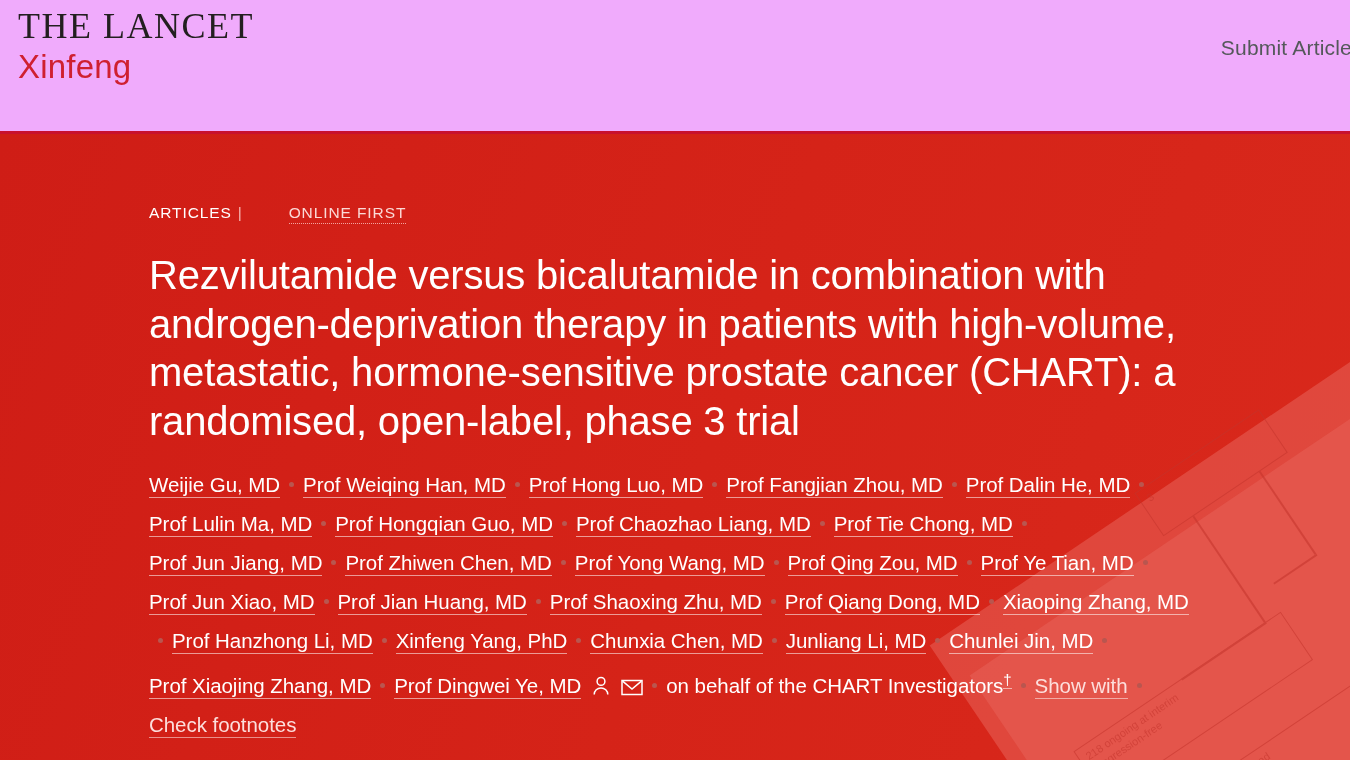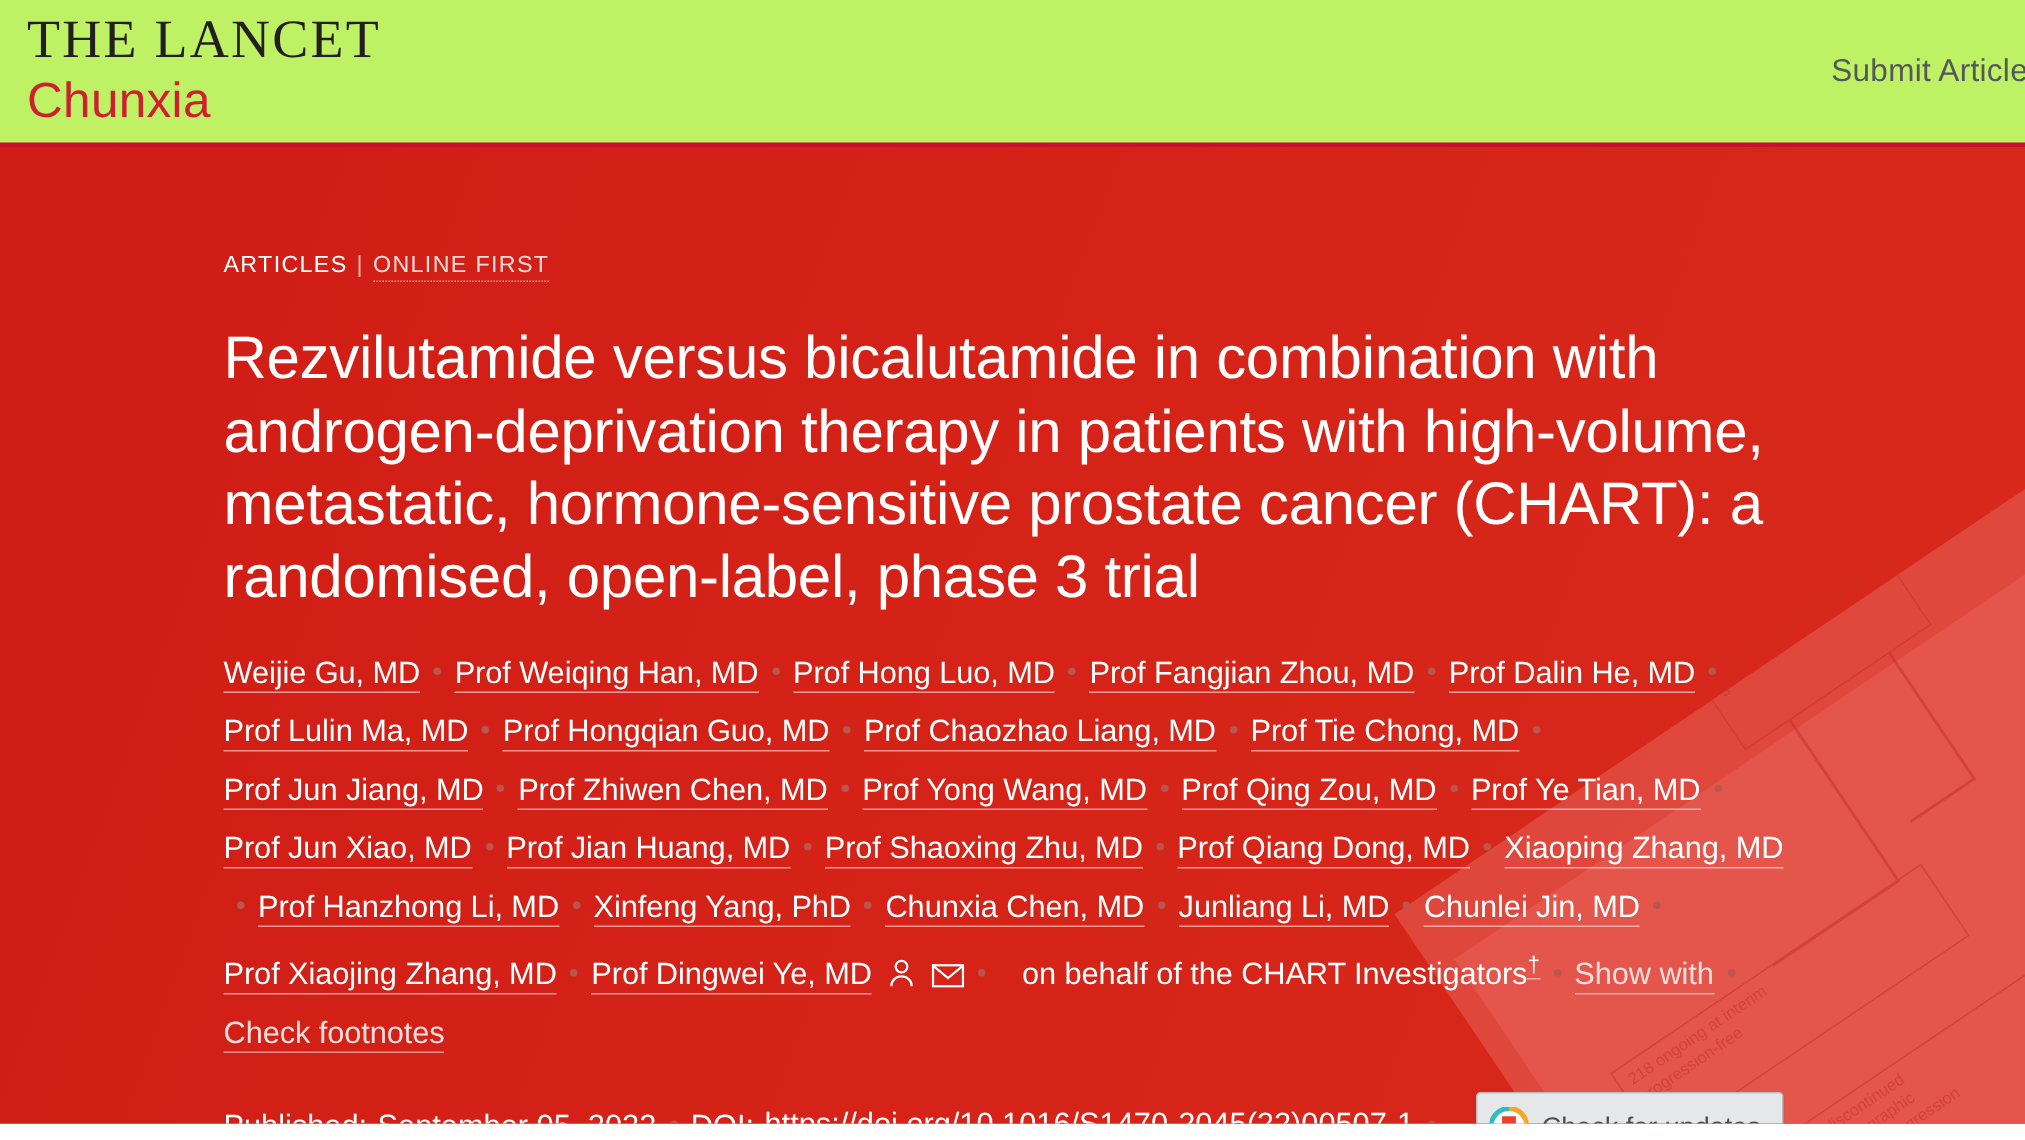--- a/index.html
+++ b/index.html
@@ -9,22 +9,22 @@
     overflow: hidden;
     background: #ffffff;
     font-family: "Liberation Sans", sans-serif;
   }
 
   .page { position: relative; width: 1350px; height: 760px; overflow: hidden; }
 
   
   .masthead {
     position: relative;
-    height: 98px;
-    background: #bef264;
+    height: 134px;
+    background: #f0abfc;
     border-bottom: 3px solid #c8102e;
   }
   .brand {
     position: absolute;
     left: 18px; top: 8px;
     line-height: 1;
     user-select: none;
   }
   .brand-lancet {
     font-family: "Liberation Serif", serif;
@@ -117,20 +117,21 @@
     color: #ffffff;
     margin-bottom: 29px;
     font-weight: 400;
   }
   .kicker .sep { color: #f6b6b2; margin: 0 6px; }
   .kicker .online-first {
     color: #fbd9d6;
     border-bottom: 1px dotted #f1a49f;
     padding-bottom: 2px;
     cursor: pointer;
+    margin-left: 40px;
   }
 
   .title {
     font-size: 40px;
     line-height: 48.6px;
     font-weight: 400;
     color: #ffffff;
     letter-spacing: -0.2px;
     margin-bottom: 20px;
     max-width: 1090px;
@@ -144,21 +145,21 @@
     letter-spacing: -0.05px;
   }
   .author {
     color: #ffffff;
     border-bottom: 1px solid rgba(255,255,255,.55);
     padding-bottom: 1px;
     cursor: pointer;
     white-space: nowrap;
     margin-top: 23px;
   }
-  .plain { color: #ffffff; white-space: nowrap; margin-left: 15px; }
+  .plain { color: #ffffff; white-space: nowrap; }
   .dot {
     display: inline-block;
     width: 5px; height: 5px;
     border-radius: 50%;
     background: #b9564f;
     vertical-align: middle;
     margin: 0 9px 4px 9px;
   }
   .author-icon {
     display: inline-block;
@@ -230,21 +231,21 @@
   }
 </style>
 </head>
 <body>
 
 <div class="page">
 
   <header class="masthead">
     <div class="brand">
       <span class="brand-lancet">THE LANCET</span>
-      <span class="brand-oncology">Chunxia</span>
+      <span class="brand-oncology">Xinfeng</span>
     </div>
     <div class="masthead-right">
       <span class="submit-article">Submit Article</span>
     </div>
   </header>
 
   <section class="hero">
 
     <div class="hero-wedge"></div>
     <div class="hero-wedge2"></div>

